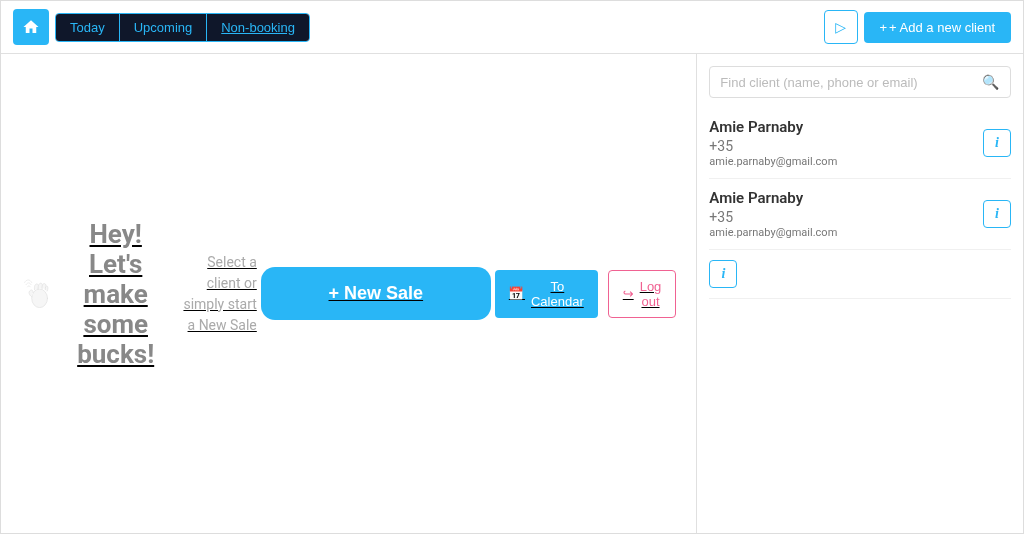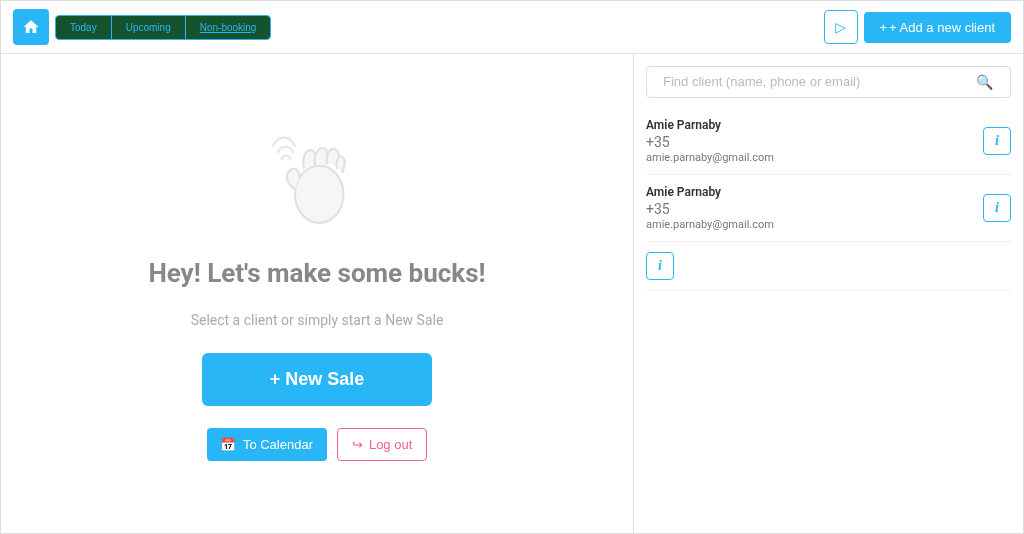--- a/index.html
+++ b/index.html
@@ -38,23 +38,23 @@
     }
     .nav-tabs {
       display: flex;
       gap: 0;
       border: 1px solid #29b6f6;
       border-radius: 4px;
       overflow: hidden;
     }
     .nav-tab {
       padding: 6px 14px;
-      font-size: 10px;
+      font-size: 13px;
       color: #29b6f6;
-      background: #14532d;
+      background: #0f172a;
       border: none;
       border-right: 1px solid #29b6f6;
       cursor: pointer;
       white-space: nowrap;
     }
     .nav-tab:last-child { border-right: none; text-decoration: underline; }
 
     .play-btn {
       margin-left: auto;
       width: 34px;
@@ -87,25 +87,26 @@
     .main {
       display: flex;
       flex: 1;
       overflow: hidden;
     }
 
     
     .left-panel {
       flex: 1;
       display: flex;
-      flex-direction: column;
+      flex-direction: row;
       align-items: center;
       justify-content: center;
       padding: 20px;
-      gap: 22px;
+      gap: 4px;
+      text-decoration: underline;
     }
 
     .wave-icon {
       width: 110px;
       height: 110px;
       opacity: 0.35;
     }
 
     .headline {
       font-size: 26px;
@@ -118,21 +119,21 @@
       font-size: 14px;
       color: #aaa;
       text-align: right;
       line-height: 1.5;
     }
 
     .new-sale-btn {
       background: #29b6f6;
       color: #fff;
       border: none;
-      border-radius: 6px;
+      border-radius: 14px;
       padding: 16px 60px;
       font-size: 18px;
       font-weight: 600;
       cursor: pointer;
       min-width: 230px;
     }
 
     .bottom-actions {
       display: flex;
       gap: 10px;
@@ -167,24 +168,24 @@
       width: 390px;
       border-left: 1px solid #e0e0e0;
       display: flex;
       flex-direction: column;
       padding: 12px;
       gap: 0;
     }
 
     .search-box {
       display: flex;
-      align-items: flex-start;
+      align-items: center;
       border: 1px solid #ddd;
       border-radius: 4px;
-      padding: 7px 16px;
+      padding: 7px 10px;
       margin-bottom: 10px;
       gap: 8px;
     }
     .search-box input {
       border: none;
       outline: none;
       flex: 1;
       font-size: 13px;
       color: #555;
     }
@@ -193,21 +194,21 @@
 
     .client-item {
       display: flex;
       align-items: center;
       padding: 10px 0;
       border-bottom: 1px solid #f0f0f0;
       justify-content: space-between;
     }
     .client-info { flex: 1; }
     .client-name {
-      font-size: 12px;
+      font-size: 15px;
       font-weight: 600;
       color: #333;
       margin-bottom: 2px;
     }
     .client-phone {
       font-size: 14px;
       color: #777;
       margin-bottom: 1px;
     }
     .client-email {

